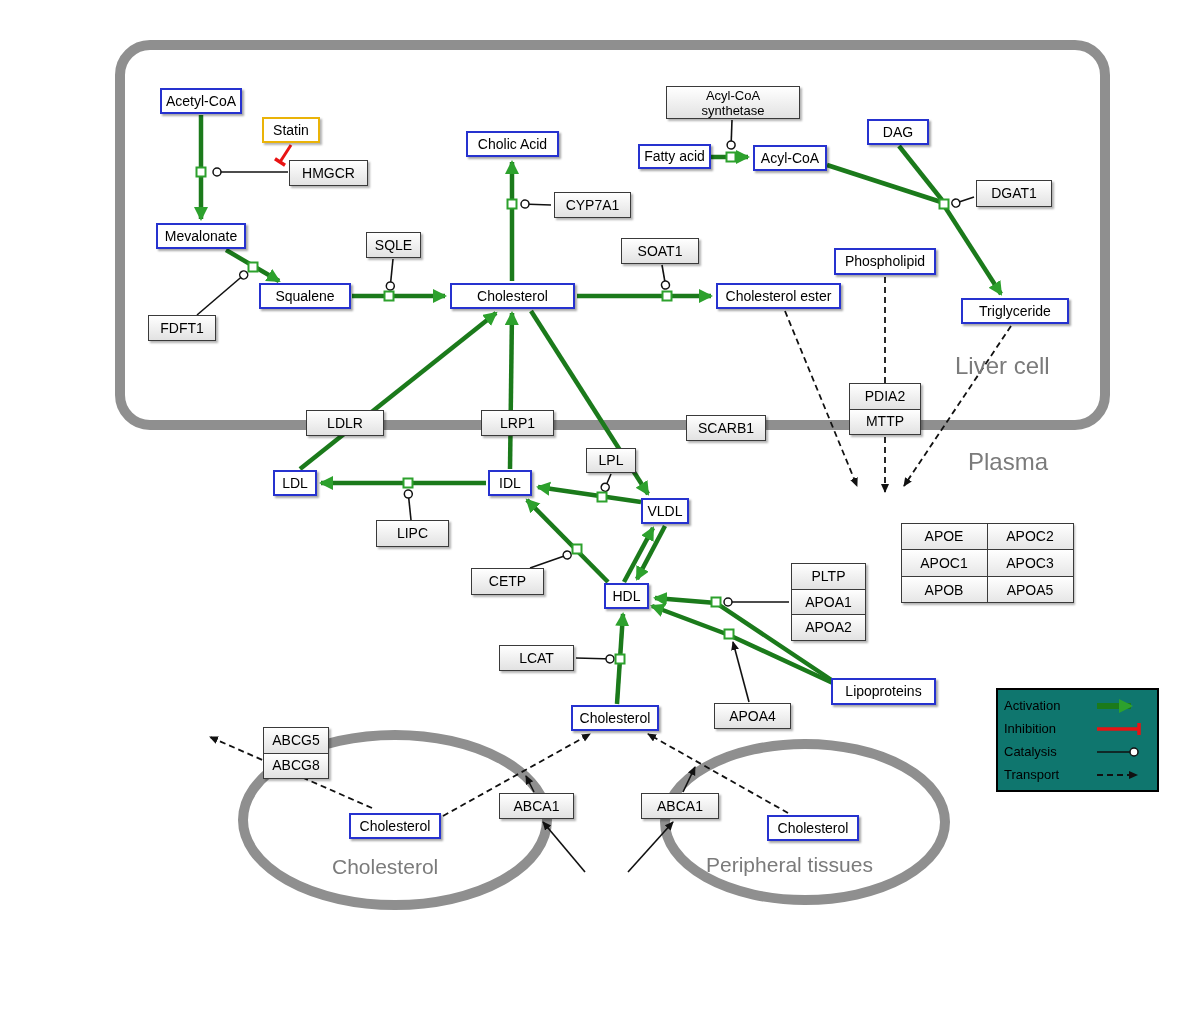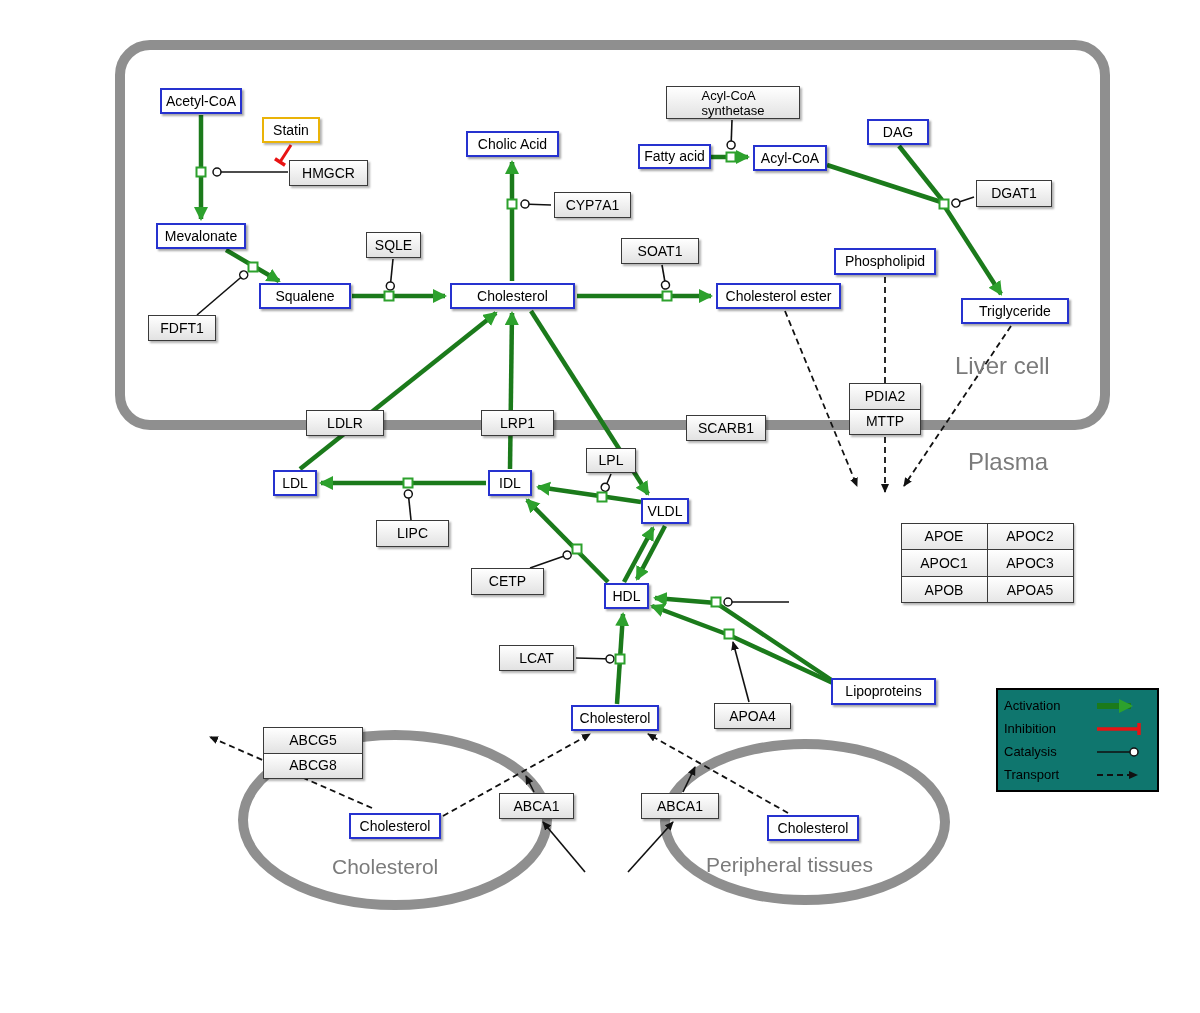--- a/index.html
+++ b/index.html
@@ -1,19 +1,19 @@
 <!DOCTYPE html>
 <html><head>
 <meta charset="utf-8">
 <style>
   *{box-sizing:border-box}
   body{margin:0;font-family:"Liberation Sans",sans-serif;background:#fff}
   #canvas{position:relative;width:1200px;height:1013px;background:#fff;overflow:hidden}
   #edges{position:absolute;left:0;top:0}
-  .box{position:absolute;display:flex;align-items:center;justify-content:center;text-align:left;
+  .box{position:absolute;display:flex;align-items:center;justify-content:center;text-align:center;
        font-size:14px;color:#000;background:#fff;line-height:15px}
   .met{border:2px solid #2632cf;box-shadow:1.5px 1.5px 2px rgba(0,0,0,.35)}
   .prot{border:1px solid #3a3a3a;background:linear-gradient(#ffffff,#e2e2e2);box-shadow:1.5px 1.5px 2px rgba(0,0,0,.3)}
   .statin{border:2px solid #eab308;background:#fff}
   .stack{padding:0;flex-direction:column;align-items:stretch;justify-content:stretch}
   .stack .row{flex:1;display:flex;align-items:center;justify-content:center;
        background:linear-gradient(#ffffff,#e2e2e2);border-bottom:1px solid #3a3a3a;font-size:14px}
   .stack .row:last-child{border-bottom:none}
   .pre{white-space:pre-line;font-size:13px;line-height:15px}
   .comp-label{position:absolute;font-weight:normal;color:#7b7b7b}
@@ -164,21 +164,26 @@
 <div class="box prot" style="left:471px;top:568px;width:73px;height:27px">CETP</div>
 <div class="box prot" style="left:499px;top:645px;width:75px;height:26px">LCAT</div>
 <div class="box prot" style="left:714px;top:703px;width:77px;height:26px">APOA4</div>
 <div class="box prot" style="left:499px;top:793px;width:75px;height:26px">ABCA1</div>
 <div class="box prot" style="left:641px;top:793px;width:78px;height:26px">ABCA1</div>
 
 <div class="box prot stack" style="left:849px;top:383px;width:72px;height:52px">
   <div class="row">PDIA2</div>
   <div class="row">MTTP</div>
 </div>
-<div class="box prot stack" style="left:263px;top:727px;width:100px;height:52px">
+<div class="box prot stack" style="left:791px;top:563px;width:75px;height:78px">
+  <div class="row">PLTP</div>
+  <div class="row">APOA1</div>
+  <div class="row">APOA2</div>
+</div>
+<div class="box prot stack" style="left:263px;top:727px;width:66px;height:52px">
   <div class="row">ABCG5</div>
   <div class="row">ABCG8</div>
 </div>
 
 <div id="apo-table">
   <div class="cell">APOE</div>
   <div class="cell">APOC2</div>
   <div class="cell">APOC1</div>
   <div class="cell">APOC3</div>
   <div class="cell">APOB</div>

